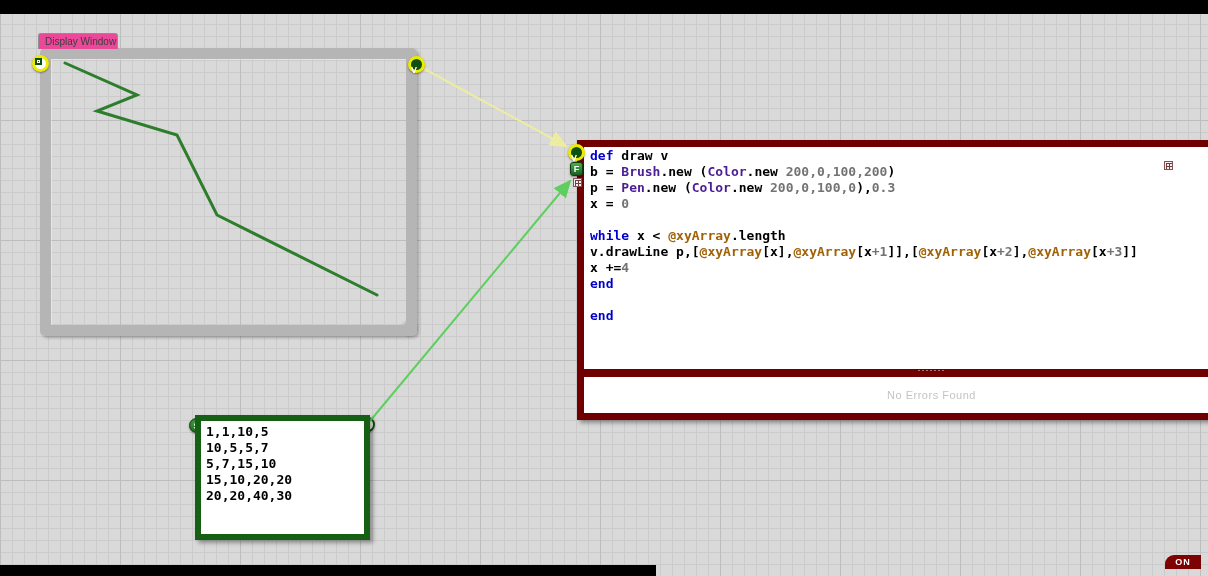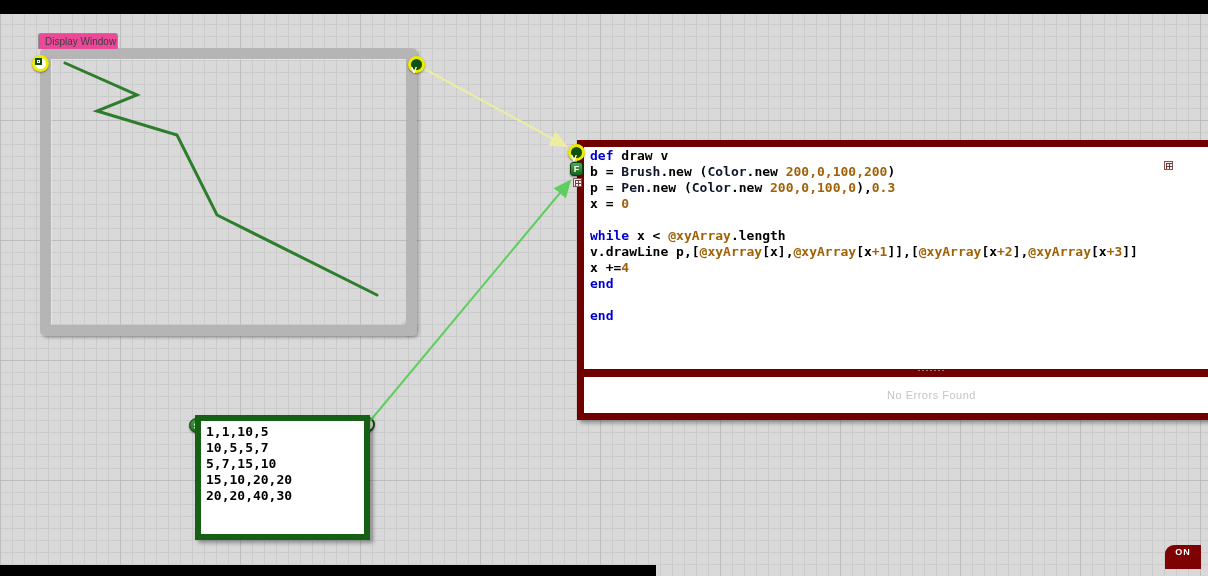--- a/index.html
+++ b/index.html
@@ -49,36 +49,36 @@
   }
   #code-area {
     background:#fff; flex:1 1 auto; overflow:hidden;
     font-family:"DejaVu Sans Mono", monospace; font-size:13px; line-height:16px;
     font-weight:bold; padding:1px 0 0 6px; white-space:pre;
   }
   .code-line { min-height:16px; }
   .tok-p { color:#000; }
   .tok-b { color:#000; font-weight:bold; }
   .tok-k { color:#0000cc; }
-  .tok-c { color:#0f172a;margin-top:16px; }
-  .tok-n { color:#a16207; }
+  .tok-c { color:#4c1d95;margin-top:16px; }
+  .tok-n { color:#737373; }
   .tok-i { color:#a16207; }
   #code-divider {
     height:8px; background:#700000; position:relative; flex:0 0 auto;
   }
   #divider-grip {
     position:absolute; left:50%; top:-3px; transform:translateX(-50%);
     color:rgba(255,255,255,0.9); font-size:9px; letter-spacing:1px; line-height:9px;
   }
   #error-bar {
     background:#fff; flex:0 0 36px; display:flex; align-items:center; justify-content:center;
   }
   #error-text { color:#c4c4c4; font-size:11px; letter-spacing:0.5px; }
   #on-badge {
-    right:7px; bottom:7px; width:36px; height:24px;
+    right:7px; bottom:7px; width:36px; height:14px;
     background:#7e0202; color:#fff; font-size:9px; font-weight:bold;
     text-align:center; line-height:14px; letter-spacing:1px;
     border-radius:9px 0 0 0; z-index:6;
   }
 
   
   #data-box {
     left:195px; top:415px; width:175px; height:125px;
     background:#fff; border:6px solid #156015;
     box-shadow:3px 3px 4px rgba(0,0,0,0.35); z-index:4;

